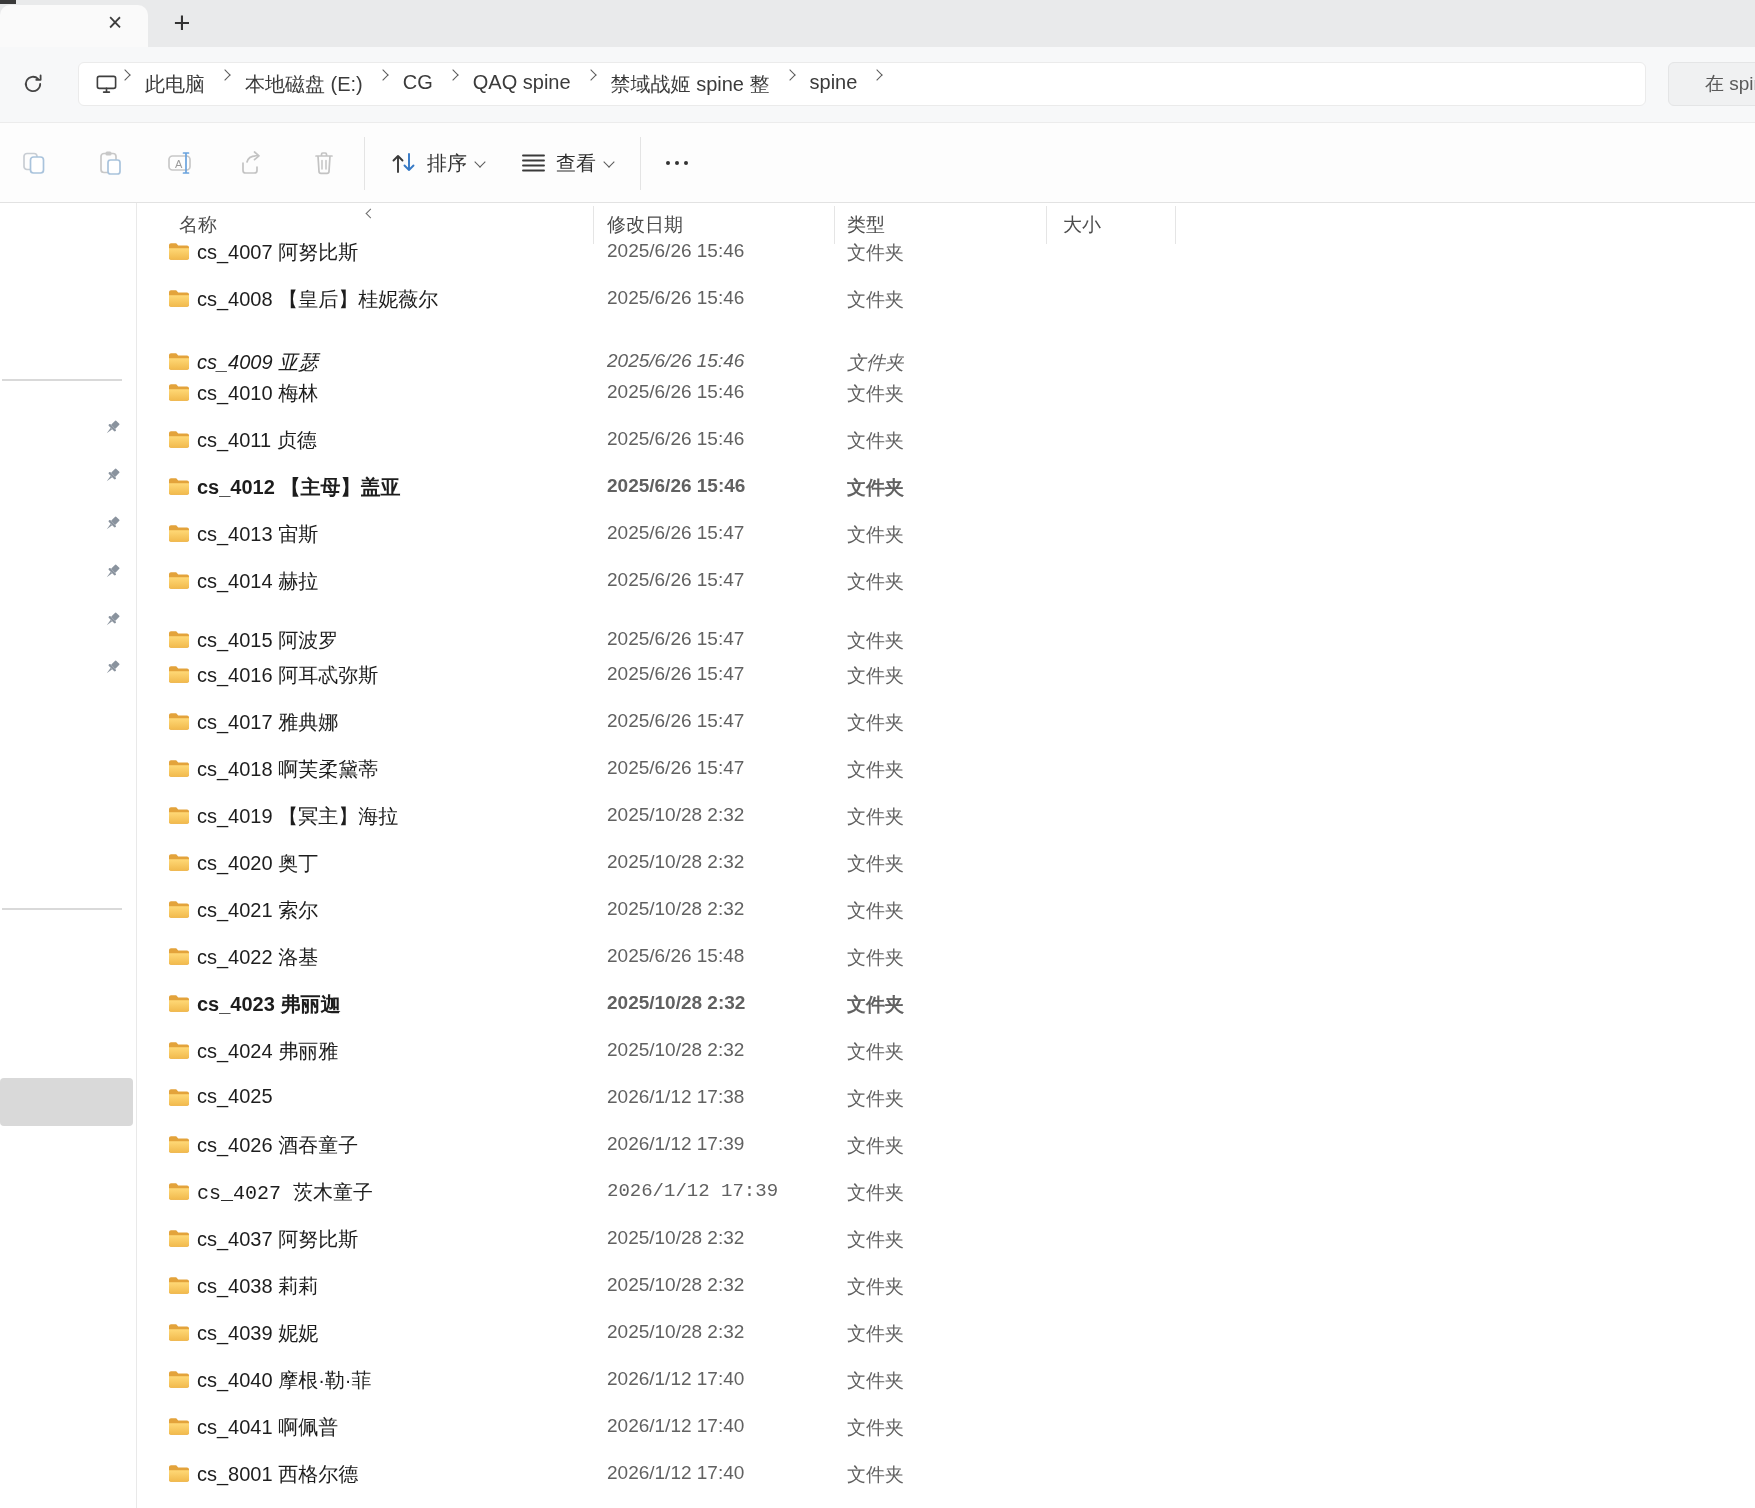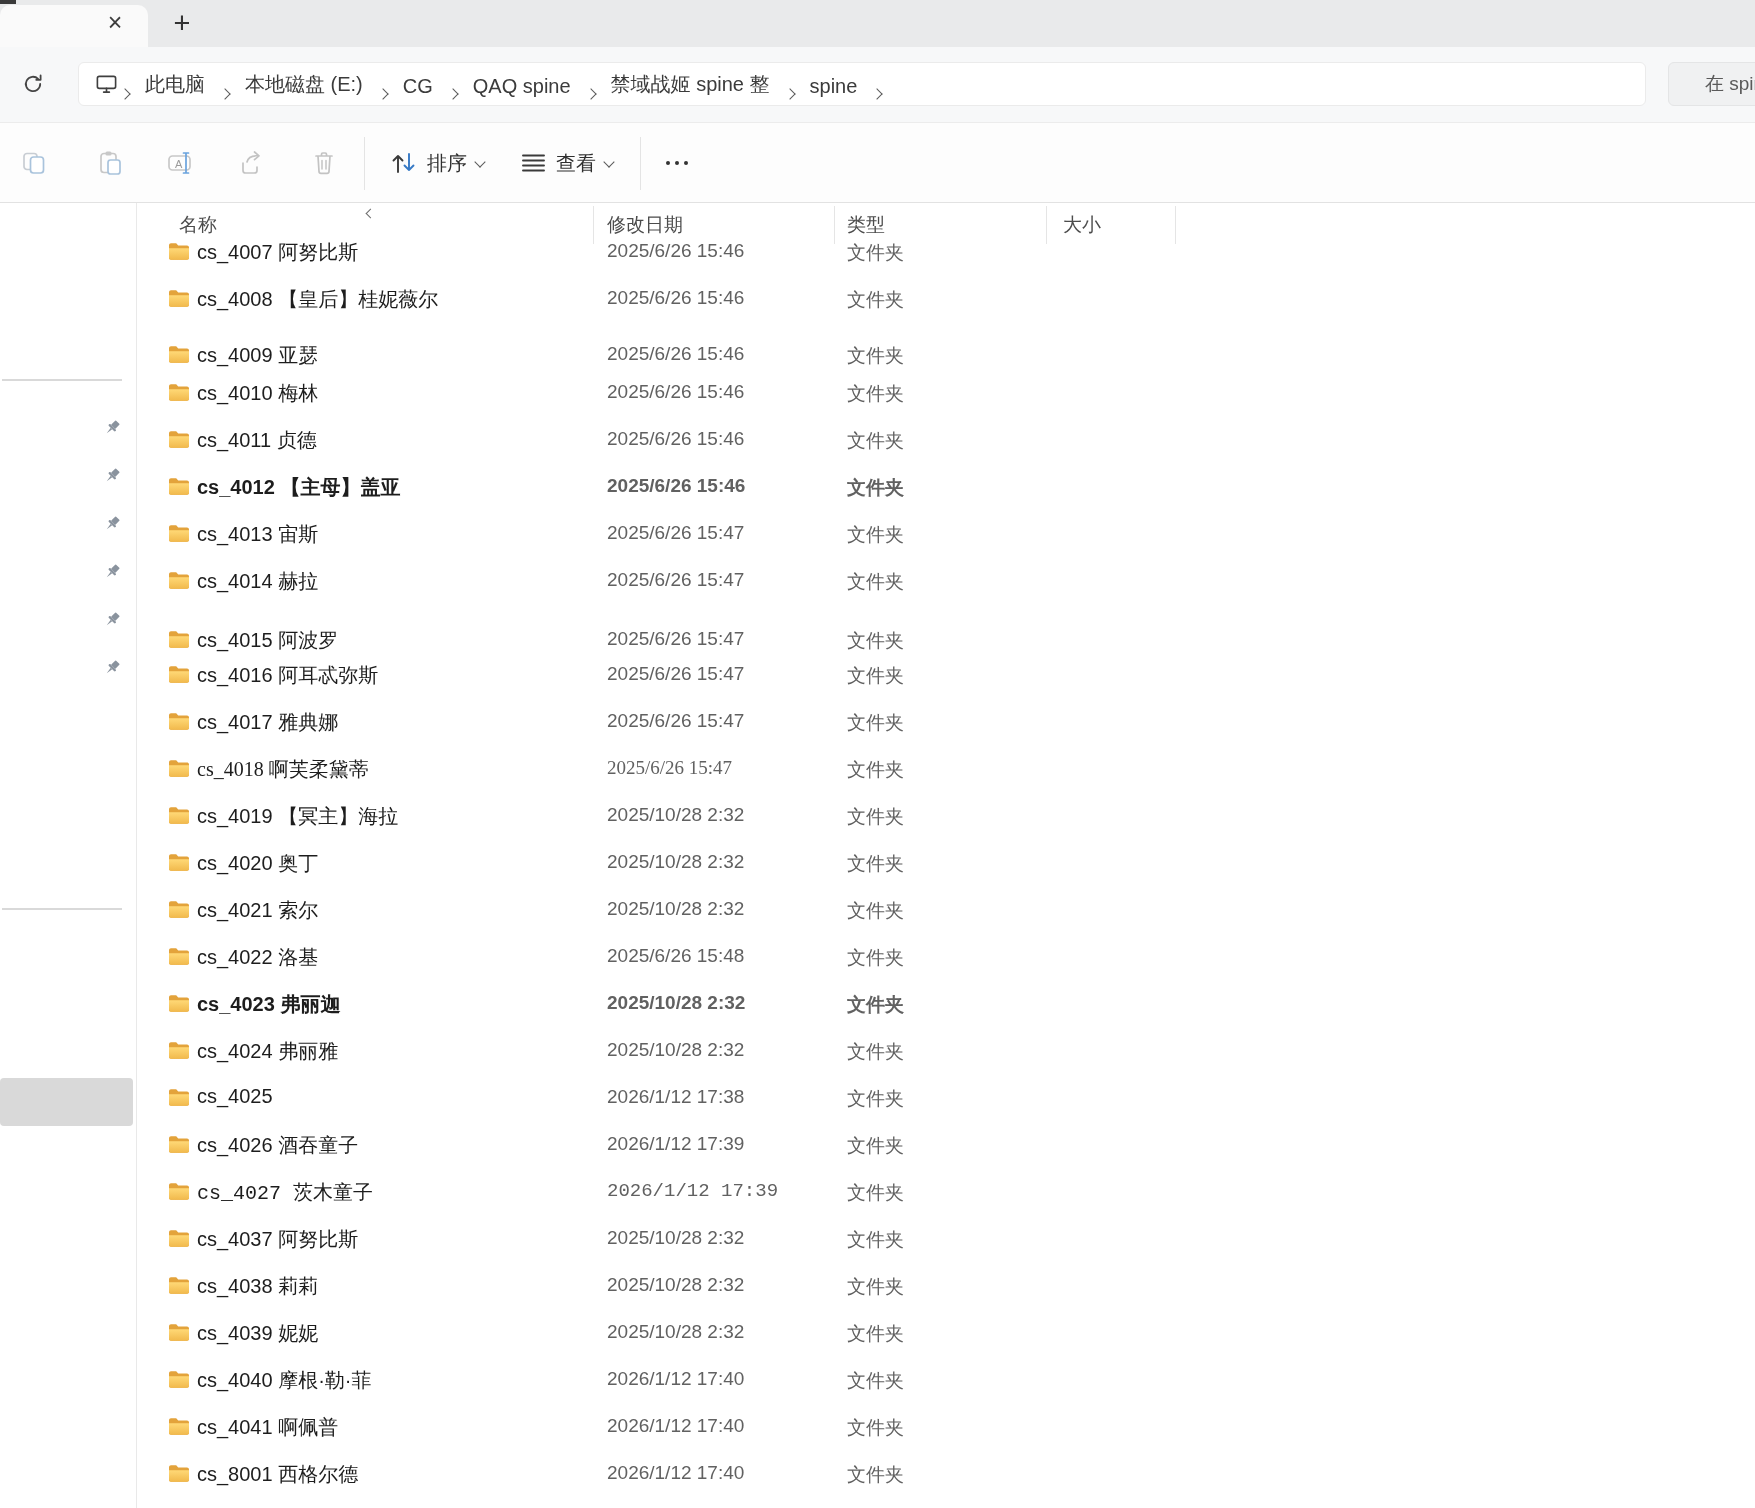--- a/index.html
+++ b/index.html
@@ -88,21 +88,21 @@
       <svg width="24" height="24" viewBox="0 0 24 24">
         <path d="M19.2 12a7.2 7.2 0 1 1-2.1-5.1" fill="none" stroke="#454545" stroke-width="1.8" stroke-linecap="round"></path>
         <path d="M19.6 3.4 v4.4 h-4.4" fill="none" stroke="#454545" stroke-width="1.8" stroke-linecap="round" stroke-linejoin="round"></path>
       </svg>
     </div>
     <div class="addressbox">
       <svg width="23" height="22" viewBox="0 0 24 22">
         <rect x="2.5" y="3" width="19" height="12.5" rx="2" fill="none" stroke="#3f3f3f" stroke-width="1.7"></rect>
         <path d="M9 19.5 h6 M12 15.5 v4" fill="none" stroke="#3f3f3f" stroke-width="1.7" stroke-linecap="round"></path>
       </svg>
-      <span id="breadcrumb" style="display:flex;align-items:flex-end;">
+      <span id="breadcrumb" style="display:flex;align-items:flex-start;">
           <span class="crumb-chev-wrap">
             <span class="chev right"></span>
           </span>
           <span class="crumb">此电脑</span>
           <span class="crumb-chev-wrap">
             <span class="chev right"></span>
           </span>
           <span class="crumb">本地磁盘 (E:)</span>
           <span class="crumb-chev-wrap">
             <span class="chev right"></span>
@@ -287,21 +287,21 @@
             <span class="ficon">
               <svg width="22" height="19" viewBox="0 0 22 19">
                 <path d="M1 3.2 C1 2.1 1.9 1.2 3 1.2 h5.2 l2 2.2 H19 c1.1 0 2 .9 2 2 V15.8 c0 1.1 -.9 2 -2 2 H3 c-1.1 0 -2 -.9 -2 -2 Z" fill="#e3a33b"></path>
                 <path d="M1 6.2 H21 V15.8 c0 1.1 -.9 2 -2 2 H3 c-1.1 0 -2 -.9 -2 -2 Z" fill="url(#fgrad)"></path>
               </svg>
             </span>
             <span class="fname">cs_4008 【皇后】桂妮薇尔</span>
             <span class="fdate">2025/6/26 15:46</span>
             <span class="ftype">文件夹</span>
           </div>
-          <div class="frow" style="top: 103px;">
+          <div class="frow" style="top: 110px; font-style: italic;">
             <span class="ficon">
               <svg width="22" height="19" viewBox="0 0 22 19">
                 <path d="M1 3.2 C1 2.1 1.9 1.2 3 1.2 h5.2 l2 2.2 H19 c1.1 0 2 .9 2 2 V15.8 c0 1.1 -.9 2 -2 2 H3 c-1.1 0 -2 -.9 -2 -2 Z" fill="#e3a33b"></path>
                 <path d="M1 6.2 H21 V15.8 c0 1.1 -.9 2 -2 2 H3 c-1.1 0 -2 -.9 -2 -2 Z" fill="url(#fgrad)"></path>
               </svg>
             </span>
             <span class="fname">cs_4009 亚瑟</span>
             <span class="fdate">2025/6/26 15:46</span>
             <span class="ftype">文件夹</span>
           </div>
@@ -386,21 +386,21 @@
             <span class="ficon">
               <svg width="22" height="19" viewBox="0 0 22 19">
                 <path d="M1 3.2 C1 2.1 1.9 1.2 3 1.2 h5.2 l2 2.2 H19 c1.1 0 2 .9 2 2 V15.8 c0 1.1 -.9 2 -2 2 H3 c-1.1 0 -2 -.9 -2 -2 Z" fill="#e3a33b"></path>
                 <path d="M1 6.2 H21 V15.8 c0 1.1 -.9 2 -2 2 H3 c-1.1 0 -2 -.9 -2 -2 Z" fill="url(#fgrad)"></path>
               </svg>
             </span>
             <span class="fname">cs_4017 雅典娜</span>
             <span class="fdate">2025/6/26 15:47</span>
             <span class="ftype">文件夹</span>
           </div>
-          <div class="frow" style="top: 517px; font-family: Liberation Serif, serif;">
+          <div class="frow" style="top: 517px;">
             <span class="ficon">
               <svg width="22" height="19" viewBox="0 0 22 19">
                 <path d="M1 3.2 C1 2.1 1.9 1.2 3 1.2 h5.2 l2 2.2 H19 c1.1 0 2 .9 2 2 V15.8 c0 1.1 -.9 2 -2 2 H3 c-1.1 0 -2 -.9 -2 -2 Z" fill="#e3a33b"></path>
                 <path d="M1 6.2 H21 V15.8 c0 1.1 -.9 2 -2 2 H3 c-1.1 0 -2 -.9 -2 -2 Z" fill="url(#fgrad)"></path>
               </svg>
             </span>
             <span class="fname">cs_4018 啊芙柔黛蒂</span>
             <span class="fdate">2025/6/26 15:47</span>
             <span class="ftype">文件夹</span>
           </div>

